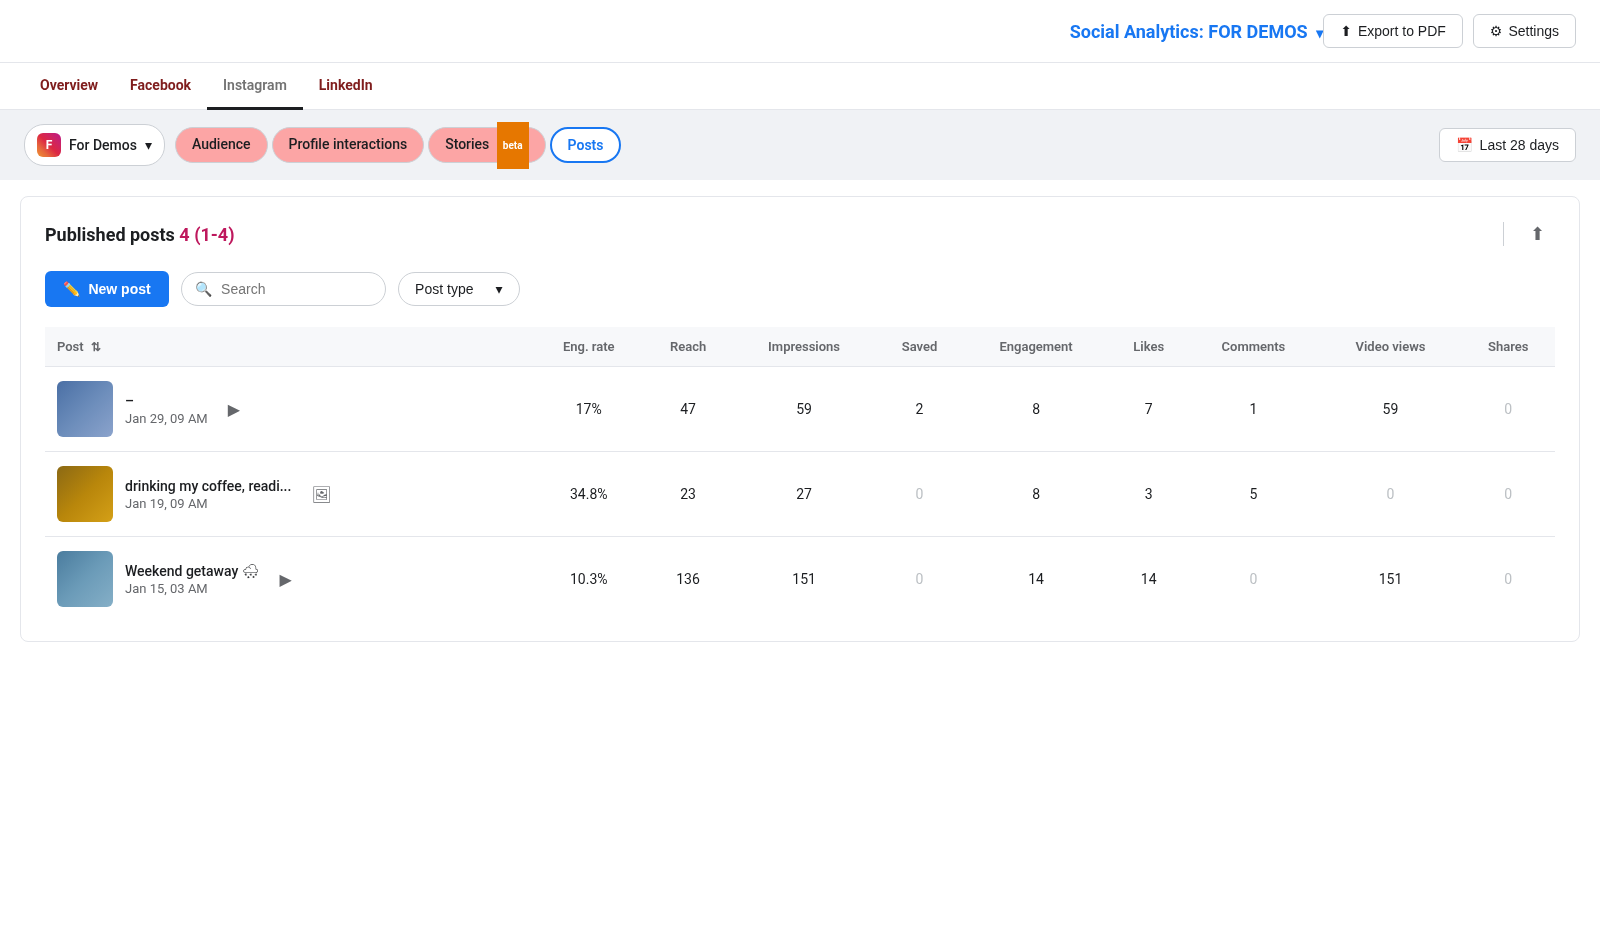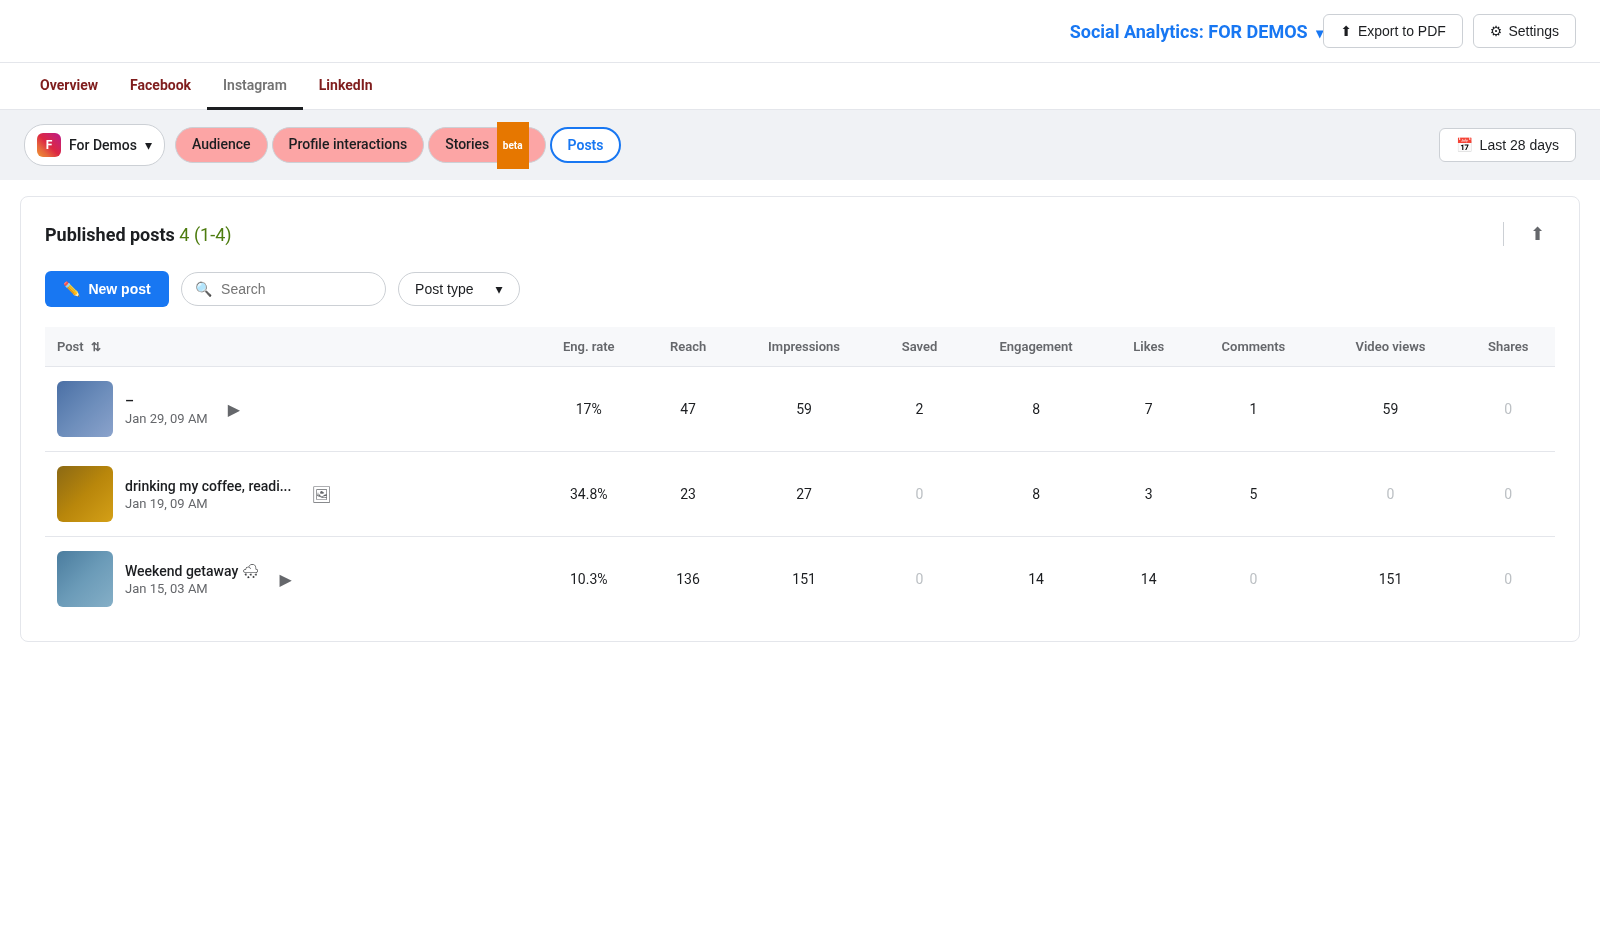--- a/index.html
+++ b/index.html
@@ -29,21 +29,21 @@
     .sub-tab { padding: 8px 16px; border: 1px solid #ccd0d5; border-radius: 20px; background: #fca5a5; cursor: pointer; font-size: 14px; color: #1c1e21; font-weight: 500; }
     .sub-tab.active { background: #fff; border: 2px solid #1877f2; color: #1877f2; font-weight: 600; }
     .beta-badge { background: #e67700; color: #fff; font-size: 10px; font-weight: 700; padding: 18px 6px; border-radius: 0; margin-left: 4px; vertical-align: middle; }
     .date-btn { display: flex; align-items: center; gap: 6px; padding: 8px 16px; border: 1px solid #ccd0d5; border-radius: 6px; background: #fff; cursor: pointer; font-size: 14px; color: #1c1e21; font-weight: 500; }
 
     
     .main-content { padding: 20px 24px; background: #fff; margin: 16px 20px; border-radius: 8px; border: 1px solid #e4e6eb; }
 
     .section-header { display: flex; align-items: center; justify-content: space-between; margin-bottom: 20px; }
     .section-title { font-size: 18px; font-weight: 700; color: #1c1e21; }
-    .section-title .count { color: #4d7c0f; font-weight: 400; }
+    .section-title .count { color: #be185d; font-weight: 700; }
     .section-actions { display: flex; align-items: center; gap: 8px; }
     .divider-v { width: 1px; height: 24px; background: #ccd0d5; margin-right: 8px; }
     .export-btn { padding: 6px 10px; border: none; background: transparent; cursor: pointer; color: #65676b; font-size: 18px; }
 
     
     .toolbar { display: flex; align-items: center; gap: 12px; margin-bottom: 20px; }
     .new-post-btn { display: flex; align-items: center; gap: 8px; padding: 10px 18px; background: #1877f2; border: none; border-radius: 6px; color: #fff; font-size: 14px; font-weight: 600; cursor: pointer; }
     .search-box { display: flex; align-items: center; gap: 8px; padding: 8px 14px; border: 1px solid #ccd0d5; border-radius: 20px; background: #fff; min-width: 180px; }
     .search-box input { border: none; outline: none; font-size: 14px; color: #a21caf; background: transparent; width: 150px; }
     .search-icon-sm { color: #65676b; font-size: 14px; }

